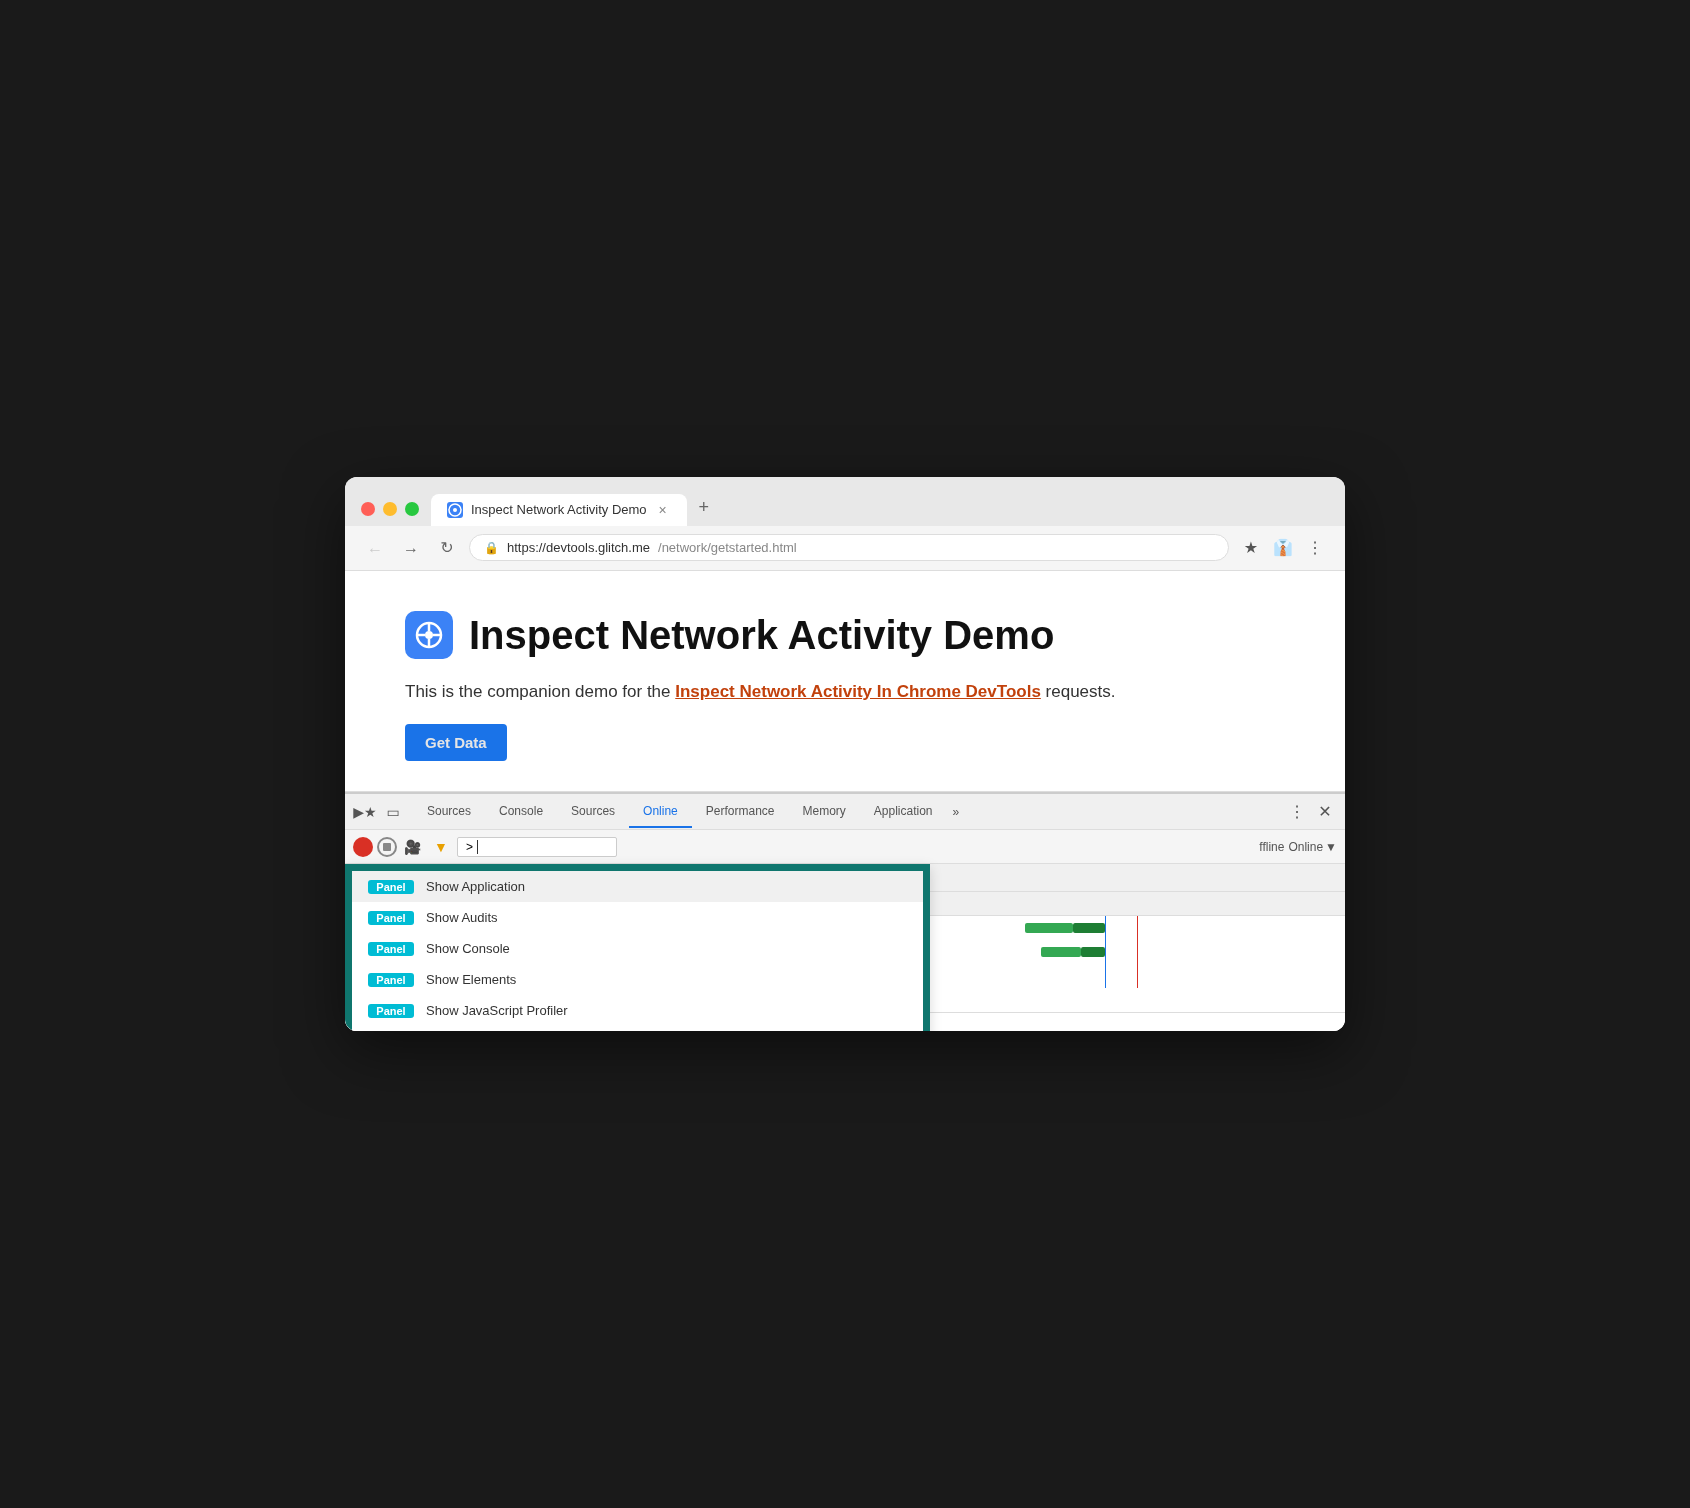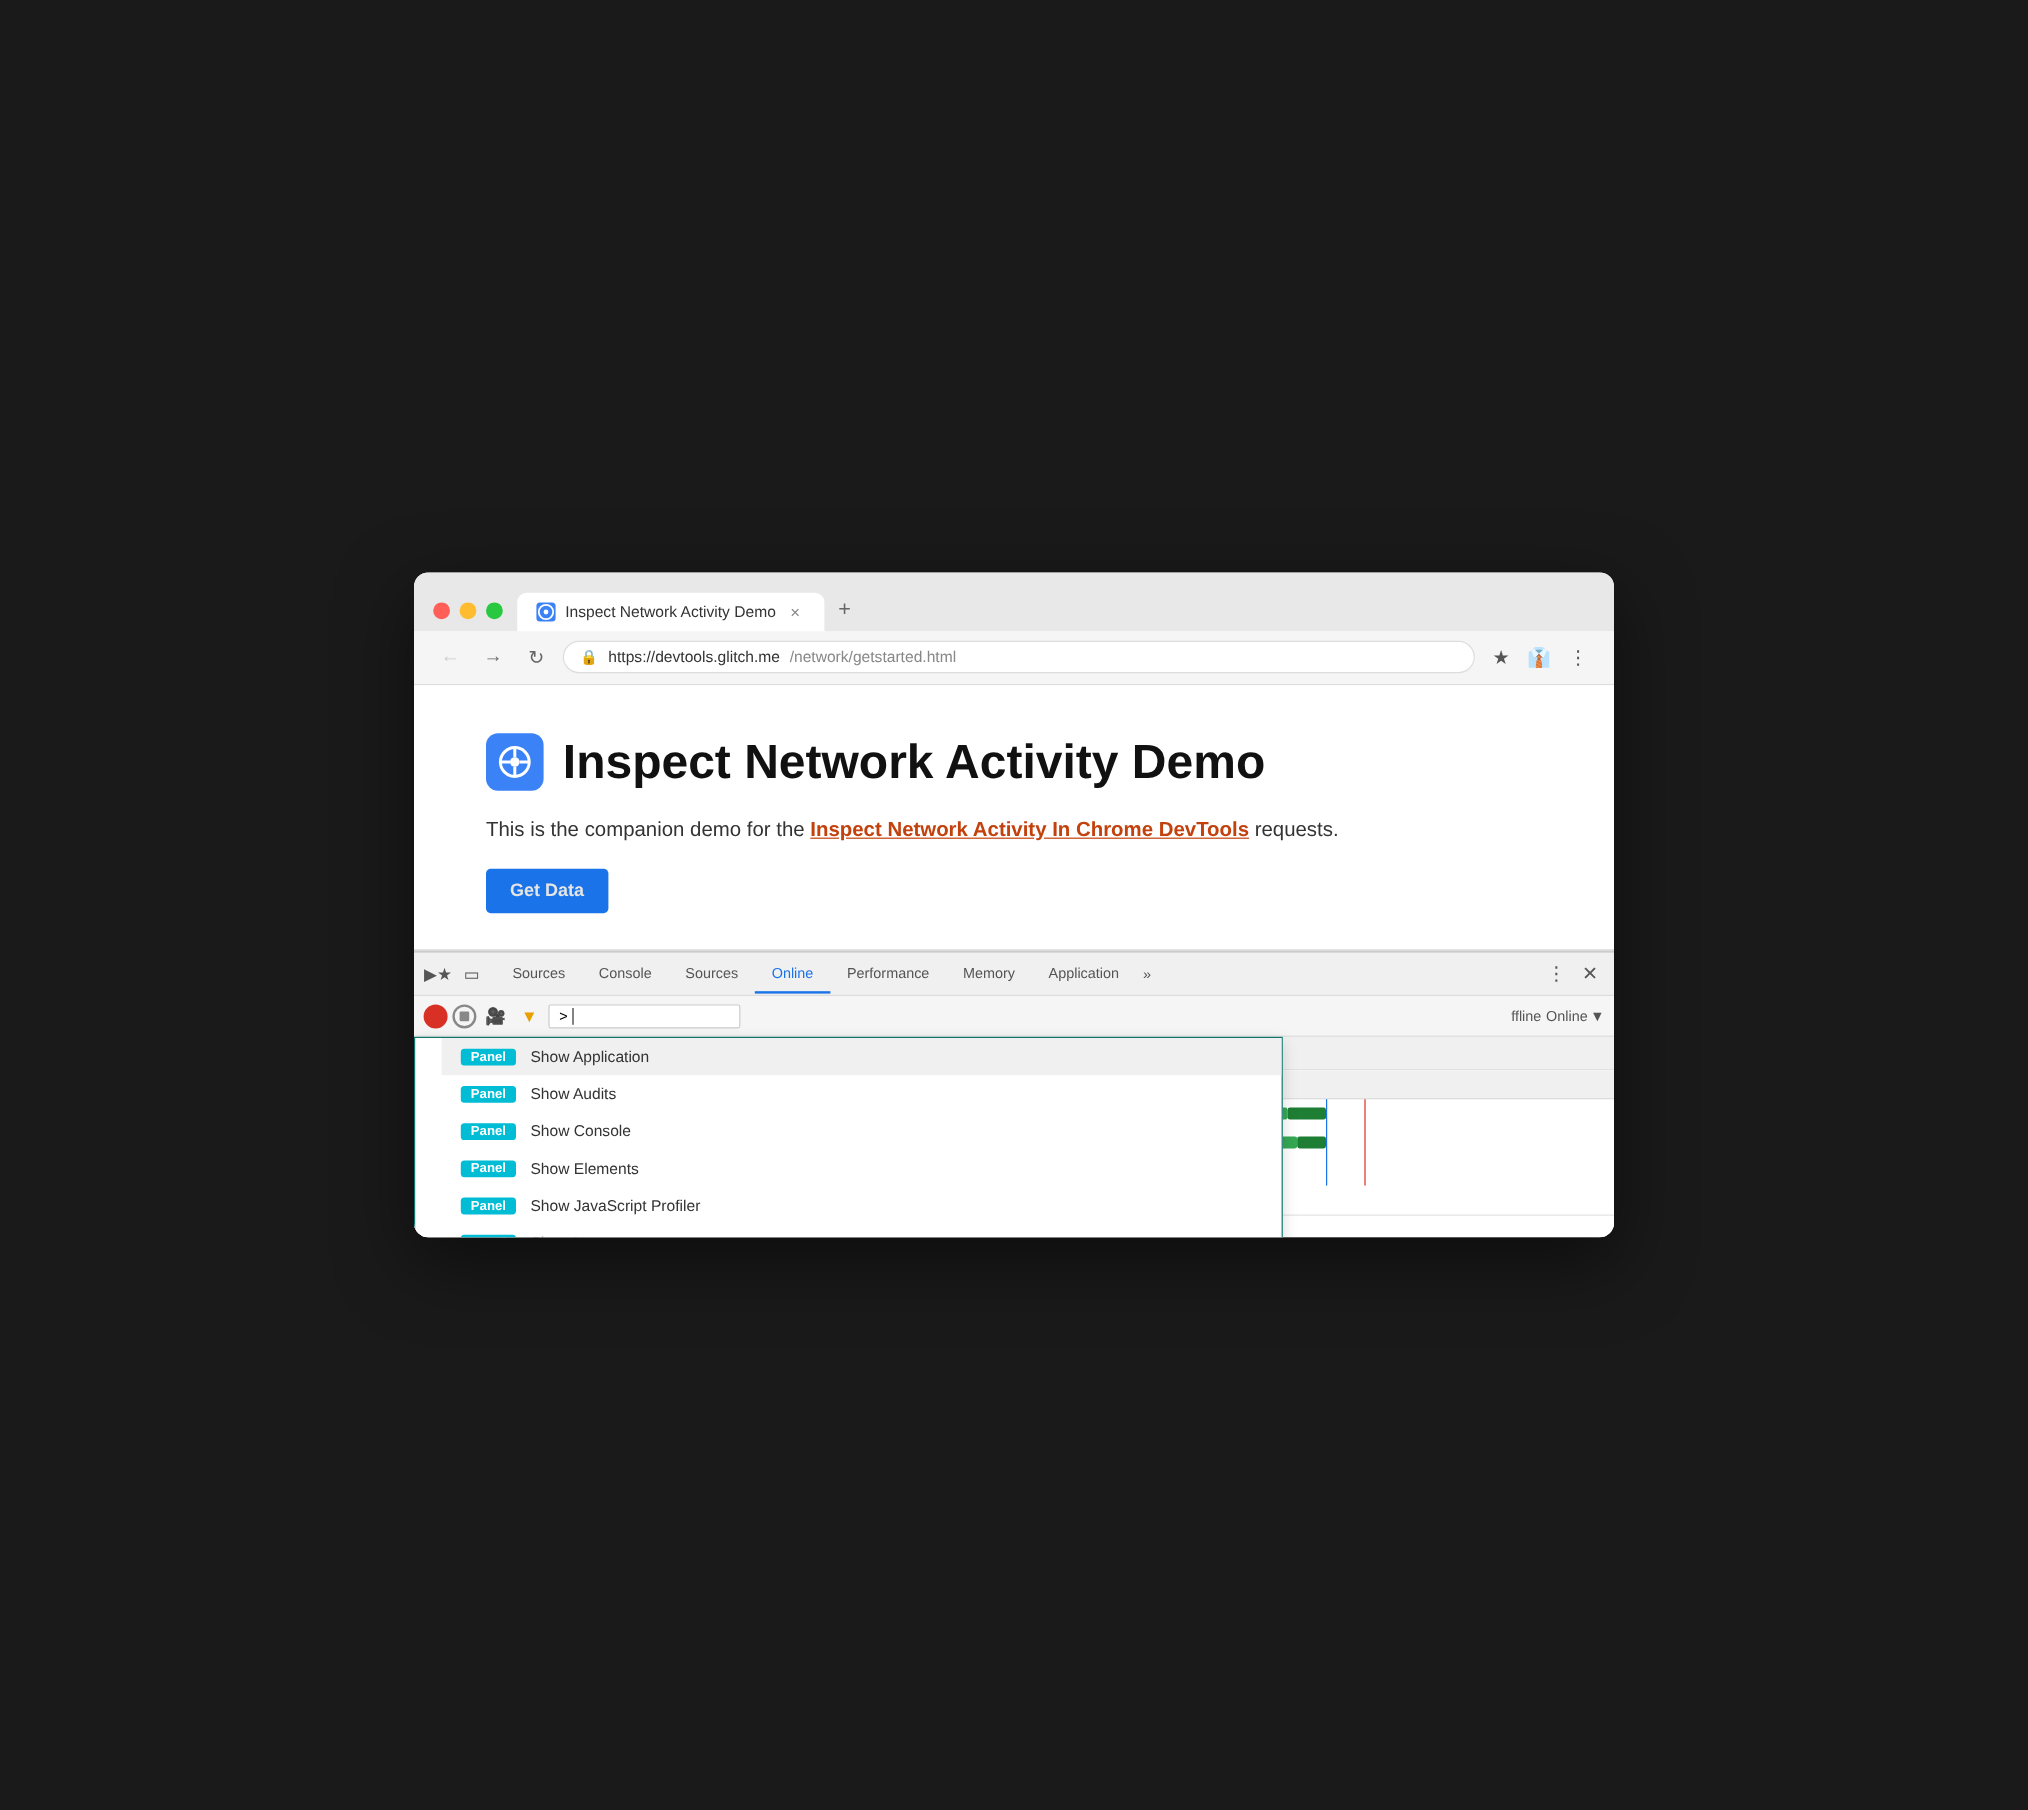--- a/index.html
+++ b/index.html
@@ -461,28 +461,27 @@
       top: 0;
       bottom: 0;
       width: 1px;
       background: #d93025;
     }
     
     .autocomplete-dropdown {
       position: absolute;
       left: 0;
       top: 34px;
-      width: 724px;
+      width: 585px;
       background: white;
-      border: 1px solid #0f766e;
+      border: 7px solid #0f766e;
       box-shadow: 0 4px 12px rgba(0,0,0,0.15);
       z-index: 100;
       max-height: 440px;
       overflow: hidden;
-      padding-left: 22px;
     }
     .autocomplete-item {
       display: flex;
       align-items: center;
       padding: 8px 16px;
       gap: 12px;
       cursor: pointer;
       font-size: 13px;
       color: #333;
     }

